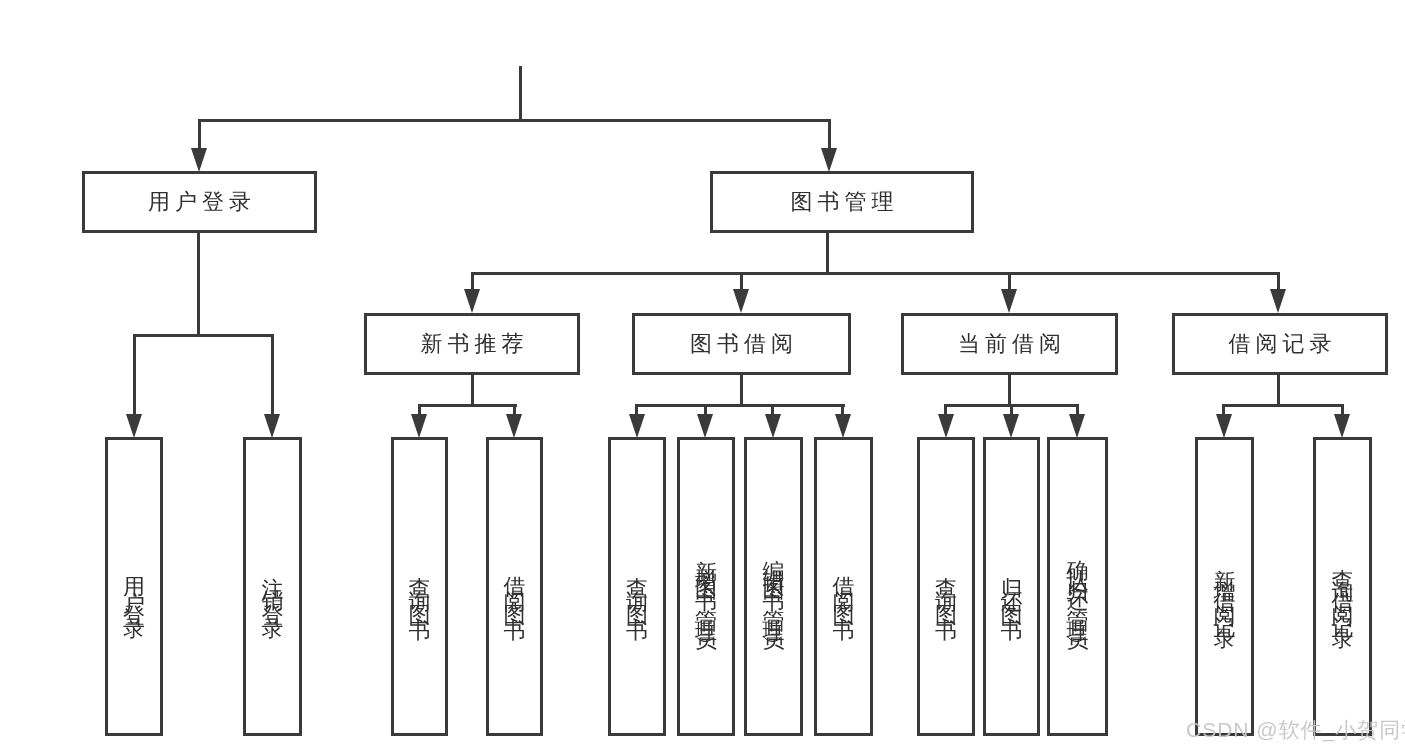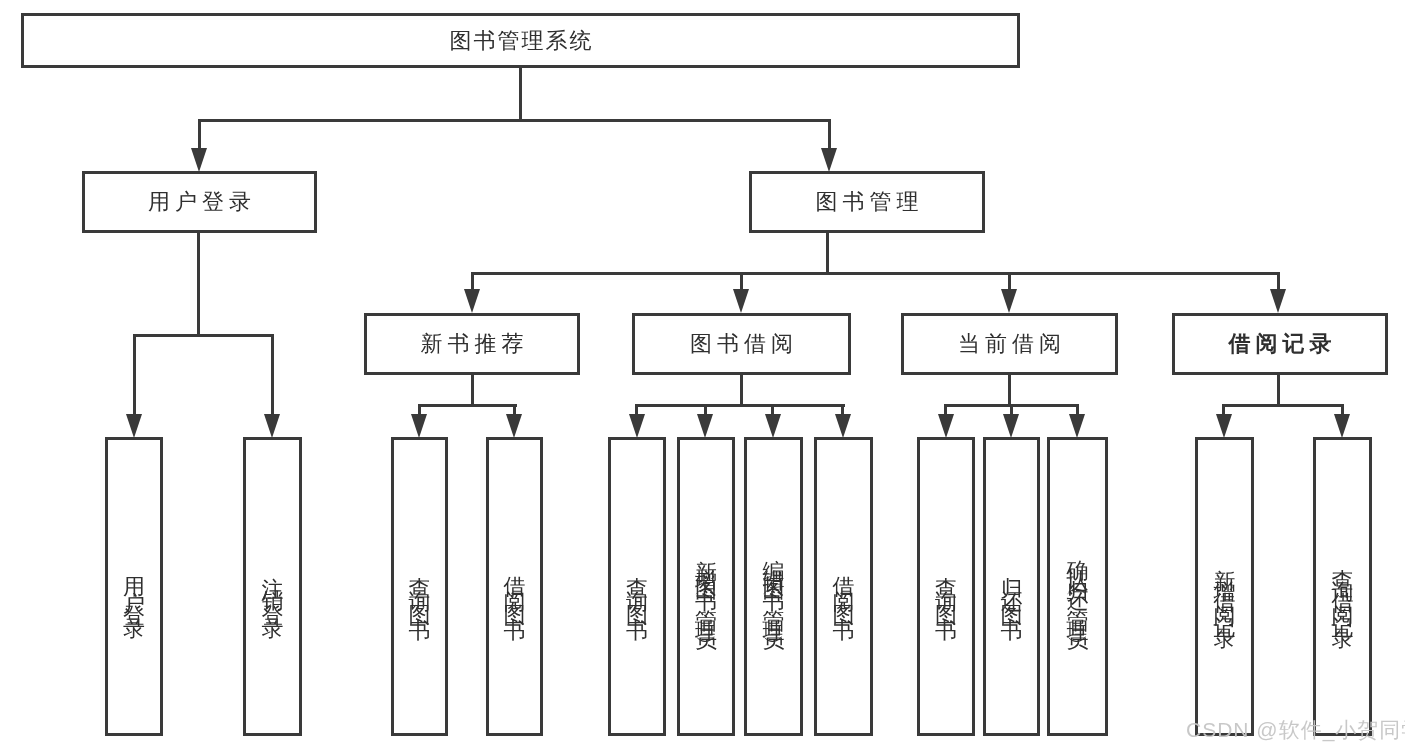--- a/index.html
+++ b/index.html
@@ -36,41 +36,38 @@
     position:absolute;left:1186px;top:716px;z-index:10;
     font-size:21px;letter-spacing:1px;color:var(--wm);opacity:.95;
     white-space:nowrap;
   }
 </style>
 </head>
 <body>
 
 <div class="stage">
 
-  <div class="box" style="left:21px;top:13px;width:999px;height:55px;">
-    <span class="h-label title-label">图书管理系统</span>
-  </div>
 
   <div class="box" style="left:82px;top:171px;width:235px;height:62px;">
     <span class="h-label">用户登录</span>
   </div>
-  <div class="box" style="left:749px;top:171px;width:236px;height:62px;">
+  <div class="box" style="left:710px;top:171px;width:264px;height:62px;">
     <span class="h-label">图书管理</span>
   </div>
 
   <div class="box" style="left:632px;top:313px;width:219px;height:62px;">
     <span class="h-label">图书借阅</span>
   </div>
   <div class="box" style="left:364px;top:313px;width:216px;height:62px;">
     <span class="h-label">新书推荐</span>
   </div>
   <div class="box" style="left:901px;top:313px;width:217px;height:62px;">
     <span class="h-label">当前借阅</span>
   </div>
-  <div class="box" style="left:1172px;top:313px;width:216px;height:62px;font-weight:bold;">
+  <div class="box" style="left:1172px;top:313px;width:216px;height:62px;">
     <span class="h-label">借阅记录</span>
   </div>
 
   <div class="box v-box" style="left:105px;top:437px;width:58px;height:299px;">
     <span class="v-label" style="letter-spacing: 14px;">用户登录</span>
   </div>
   <div class="box v-box" style="left:243px;top:437px;width:59px;height:299px;">
     <span class="v-label" style="letter-spacing: 14px;">注销登录</span>
   </div>
   <div class="box v-box" style="left:391px;top:437px;width:57px;height:299px;">

